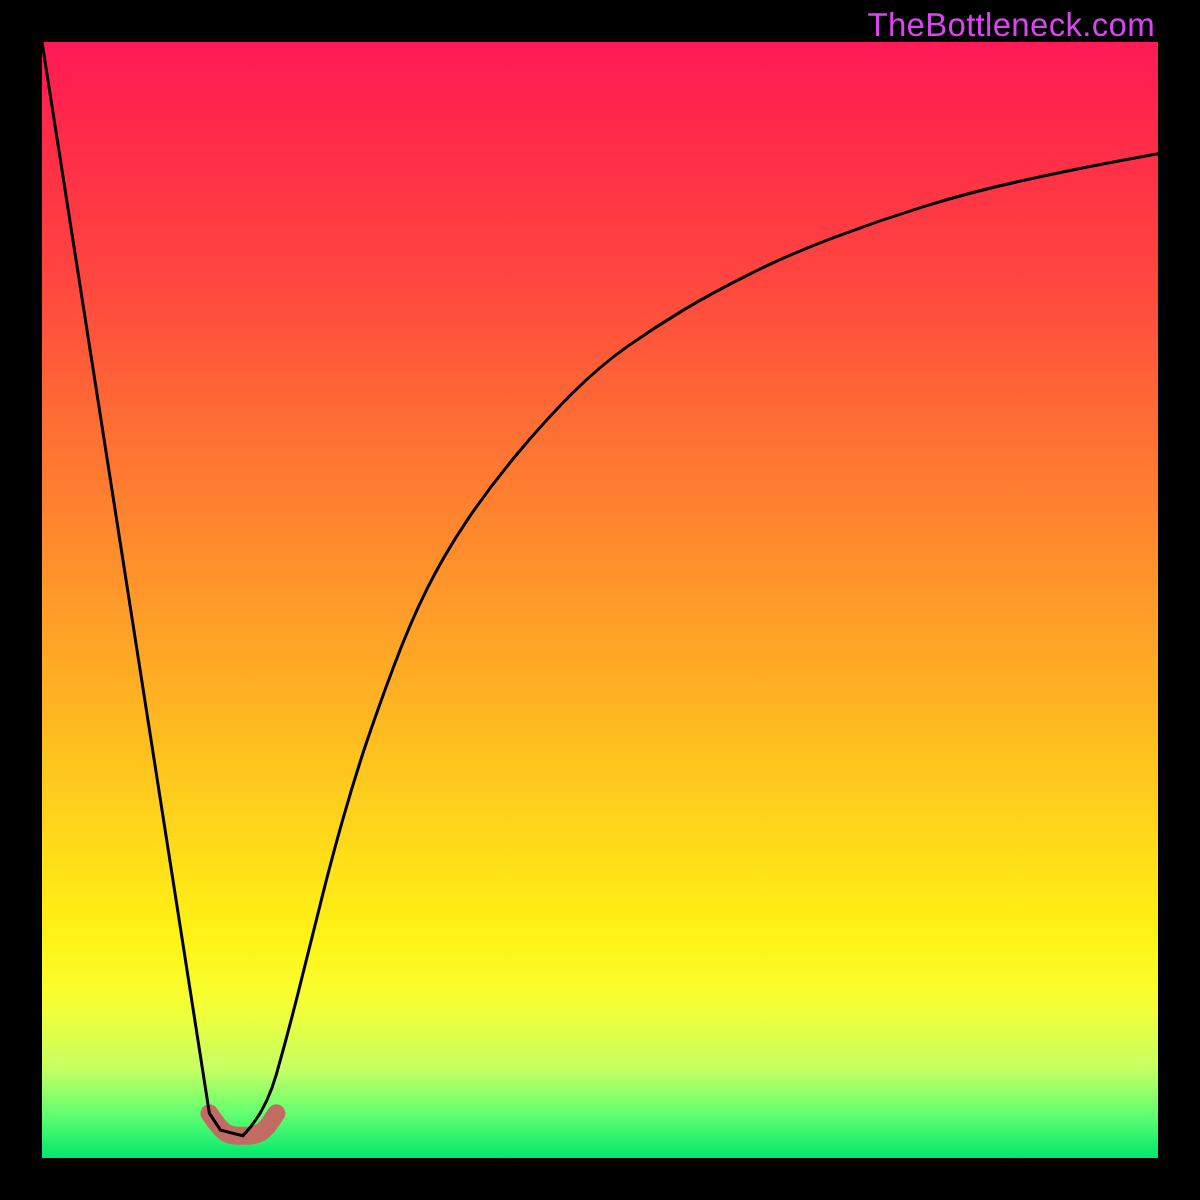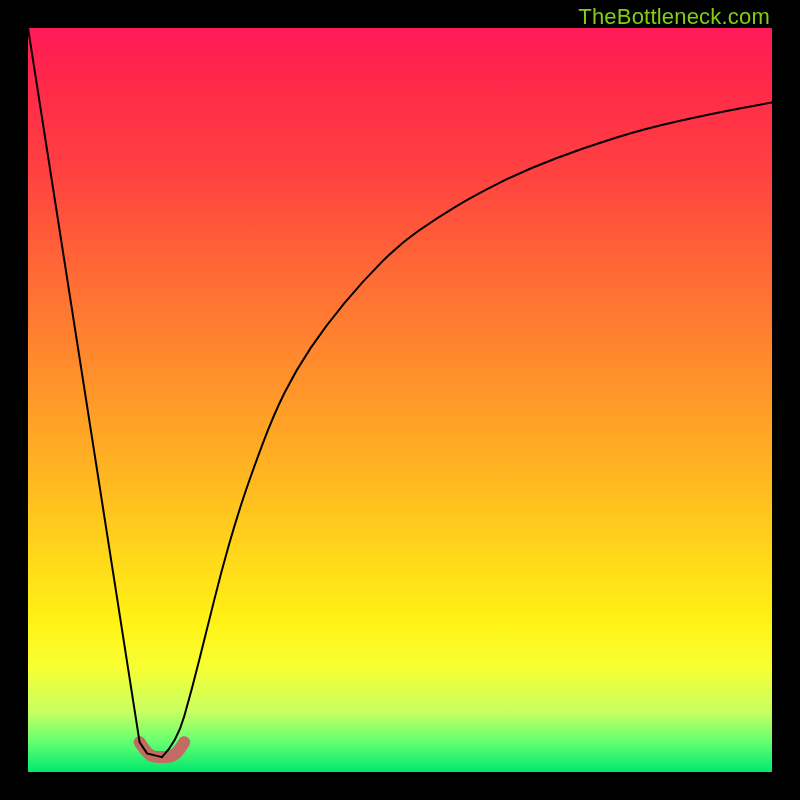--- a/index.html
+++ b/index.html
@@ -35,21 +35,21 @@
       #f7ff33 86%,
       #c6ff63 92%,
       #63ff70 96%,
       #00e86e 100%
     );
   }
   .watermark {
     position: absolute;
     top: 4px;
     right: 30px;
-    color: #84cc16;
+    color: #d946ef;
     font-size: 22px;
     letter-spacing: 0.2px;
     user-select: none;
     margin-left: 38px;
   }
   svg {
     position: absolute;
     left: 0;
     top: 0;
   }

